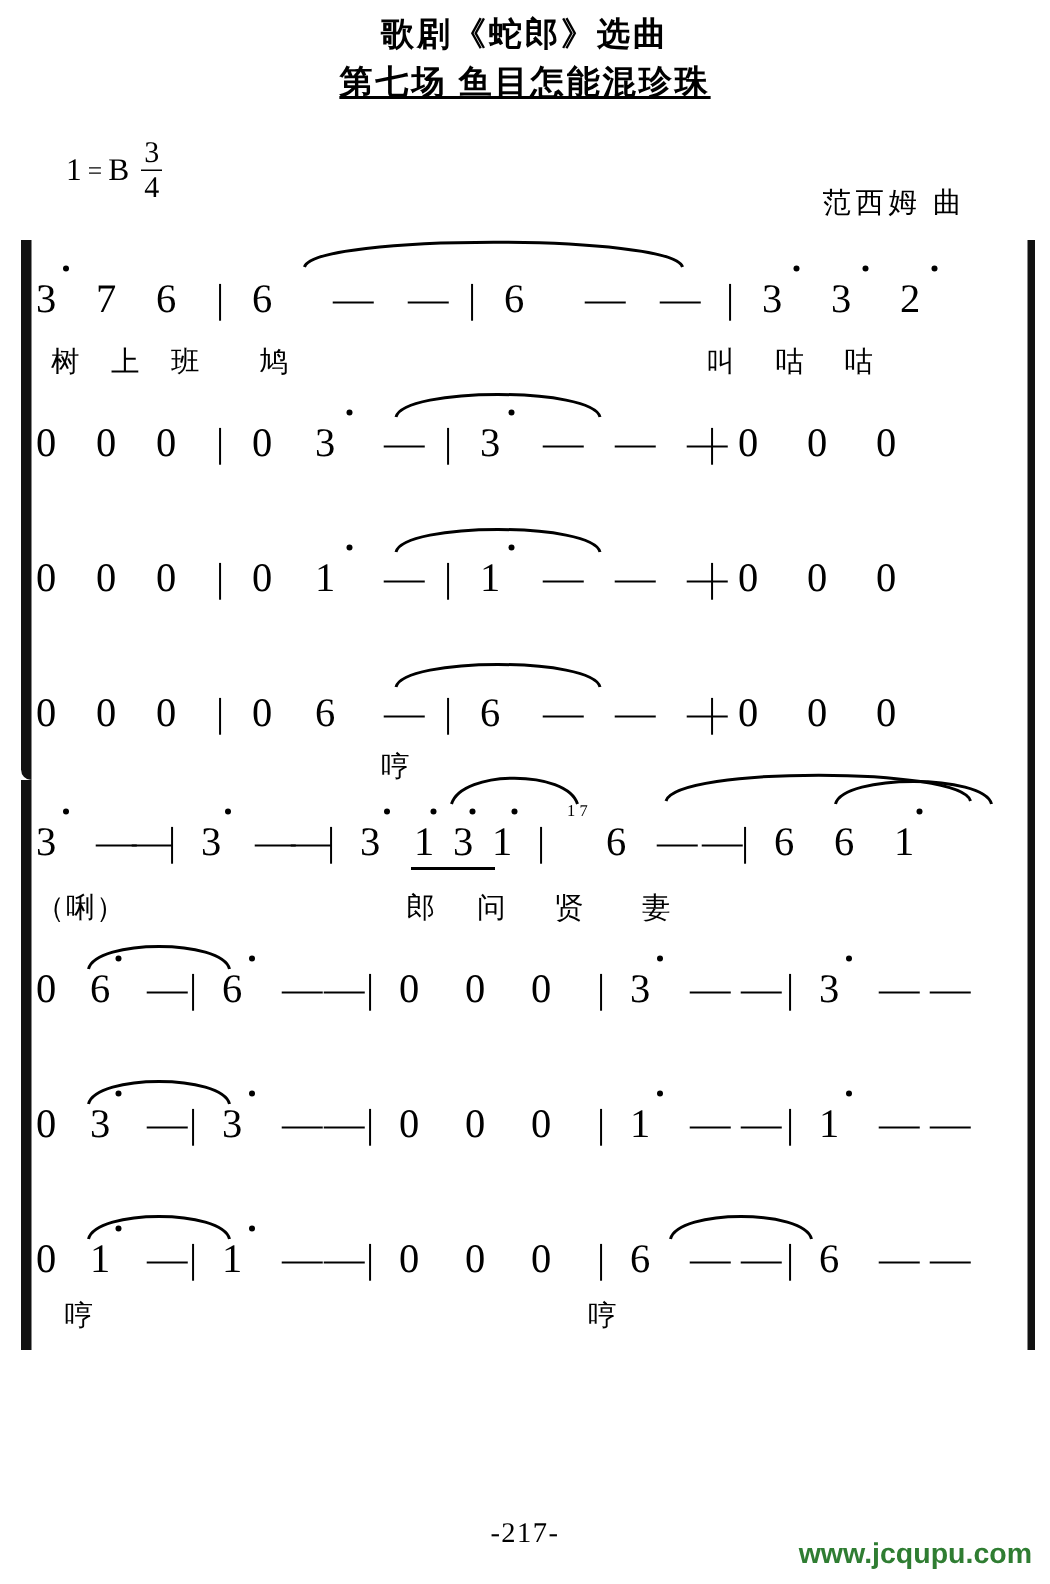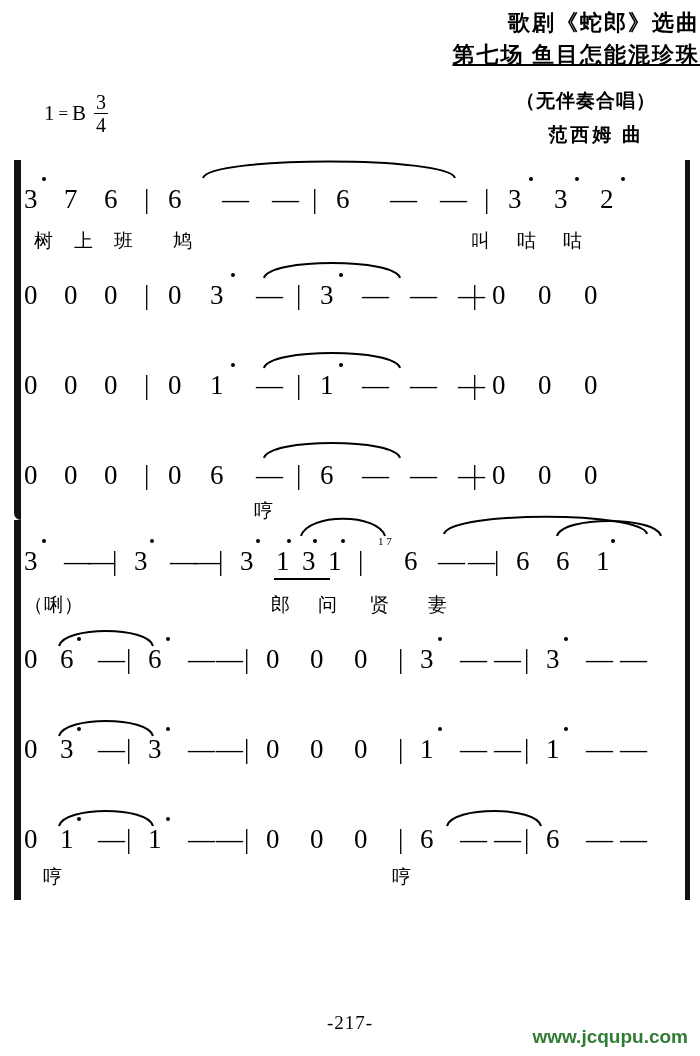--- a/index.html
+++ b/index.html
@@ -16,21 +16,21 @@
     overflow: hidden;
   }
   .page {
     position: relative;
     width: 700px;
     height: 1056px;
   }
 
   
   .title-block {
-    text-align: right;
+    text-align: center;
     padding-top: 8px;
   }
   .title-line-1 {
     font-size: 22px;
     font-weight: bold;
     letter-spacing: 2px;
     line-height: 30px;
   }
   .title-line-2 {
     font-size: 22px;
@@ -88,21 +88,21 @@
     top: 6px;
     font-size: 19px;
     font-weight: bold;
     letter-spacing: 1px;
   }
   .credit-2 {
     position: absolute;
     right: 56px;
     top: 40px;
     font-size: 19px;
-    font-weight: bold;
+    font-weight: normal;
     letter-spacing: 3px;
   }
 
   
   .system {
     position: relative;
     margin: 0 auto;
     width: 700px;
   }
   .system-1 { height: 360px; }
@@ -226,21 +226,20 @@
   <div class="meta">
     <div class="key-sig">
       <span>1</span>
       <span class="eq">=</span>
       <span>B</span>
       <span class="frac">
         <span class="num">3</span>
         <span class="den">4</span>
       </span>
     </div>
-    <div class="credit-1">（无伴奏合唱）</div>
     <div class="credit-2">范西姆  曲</div>
   </div>
 
   <div class="system system-1">
     <div class="staff-frame">
       <div class="barline-left curved"></div>
       <div class="barline-right"></div>
 
       <svg class="slur" style="left:185px; top:-6px;" width="260" height="26" viewBox="0 0 260 26">
         <path d="M4 24 C 10 2, 250 2, 256 24" fill="none" stroke="#000" stroke-width="2"></path>

